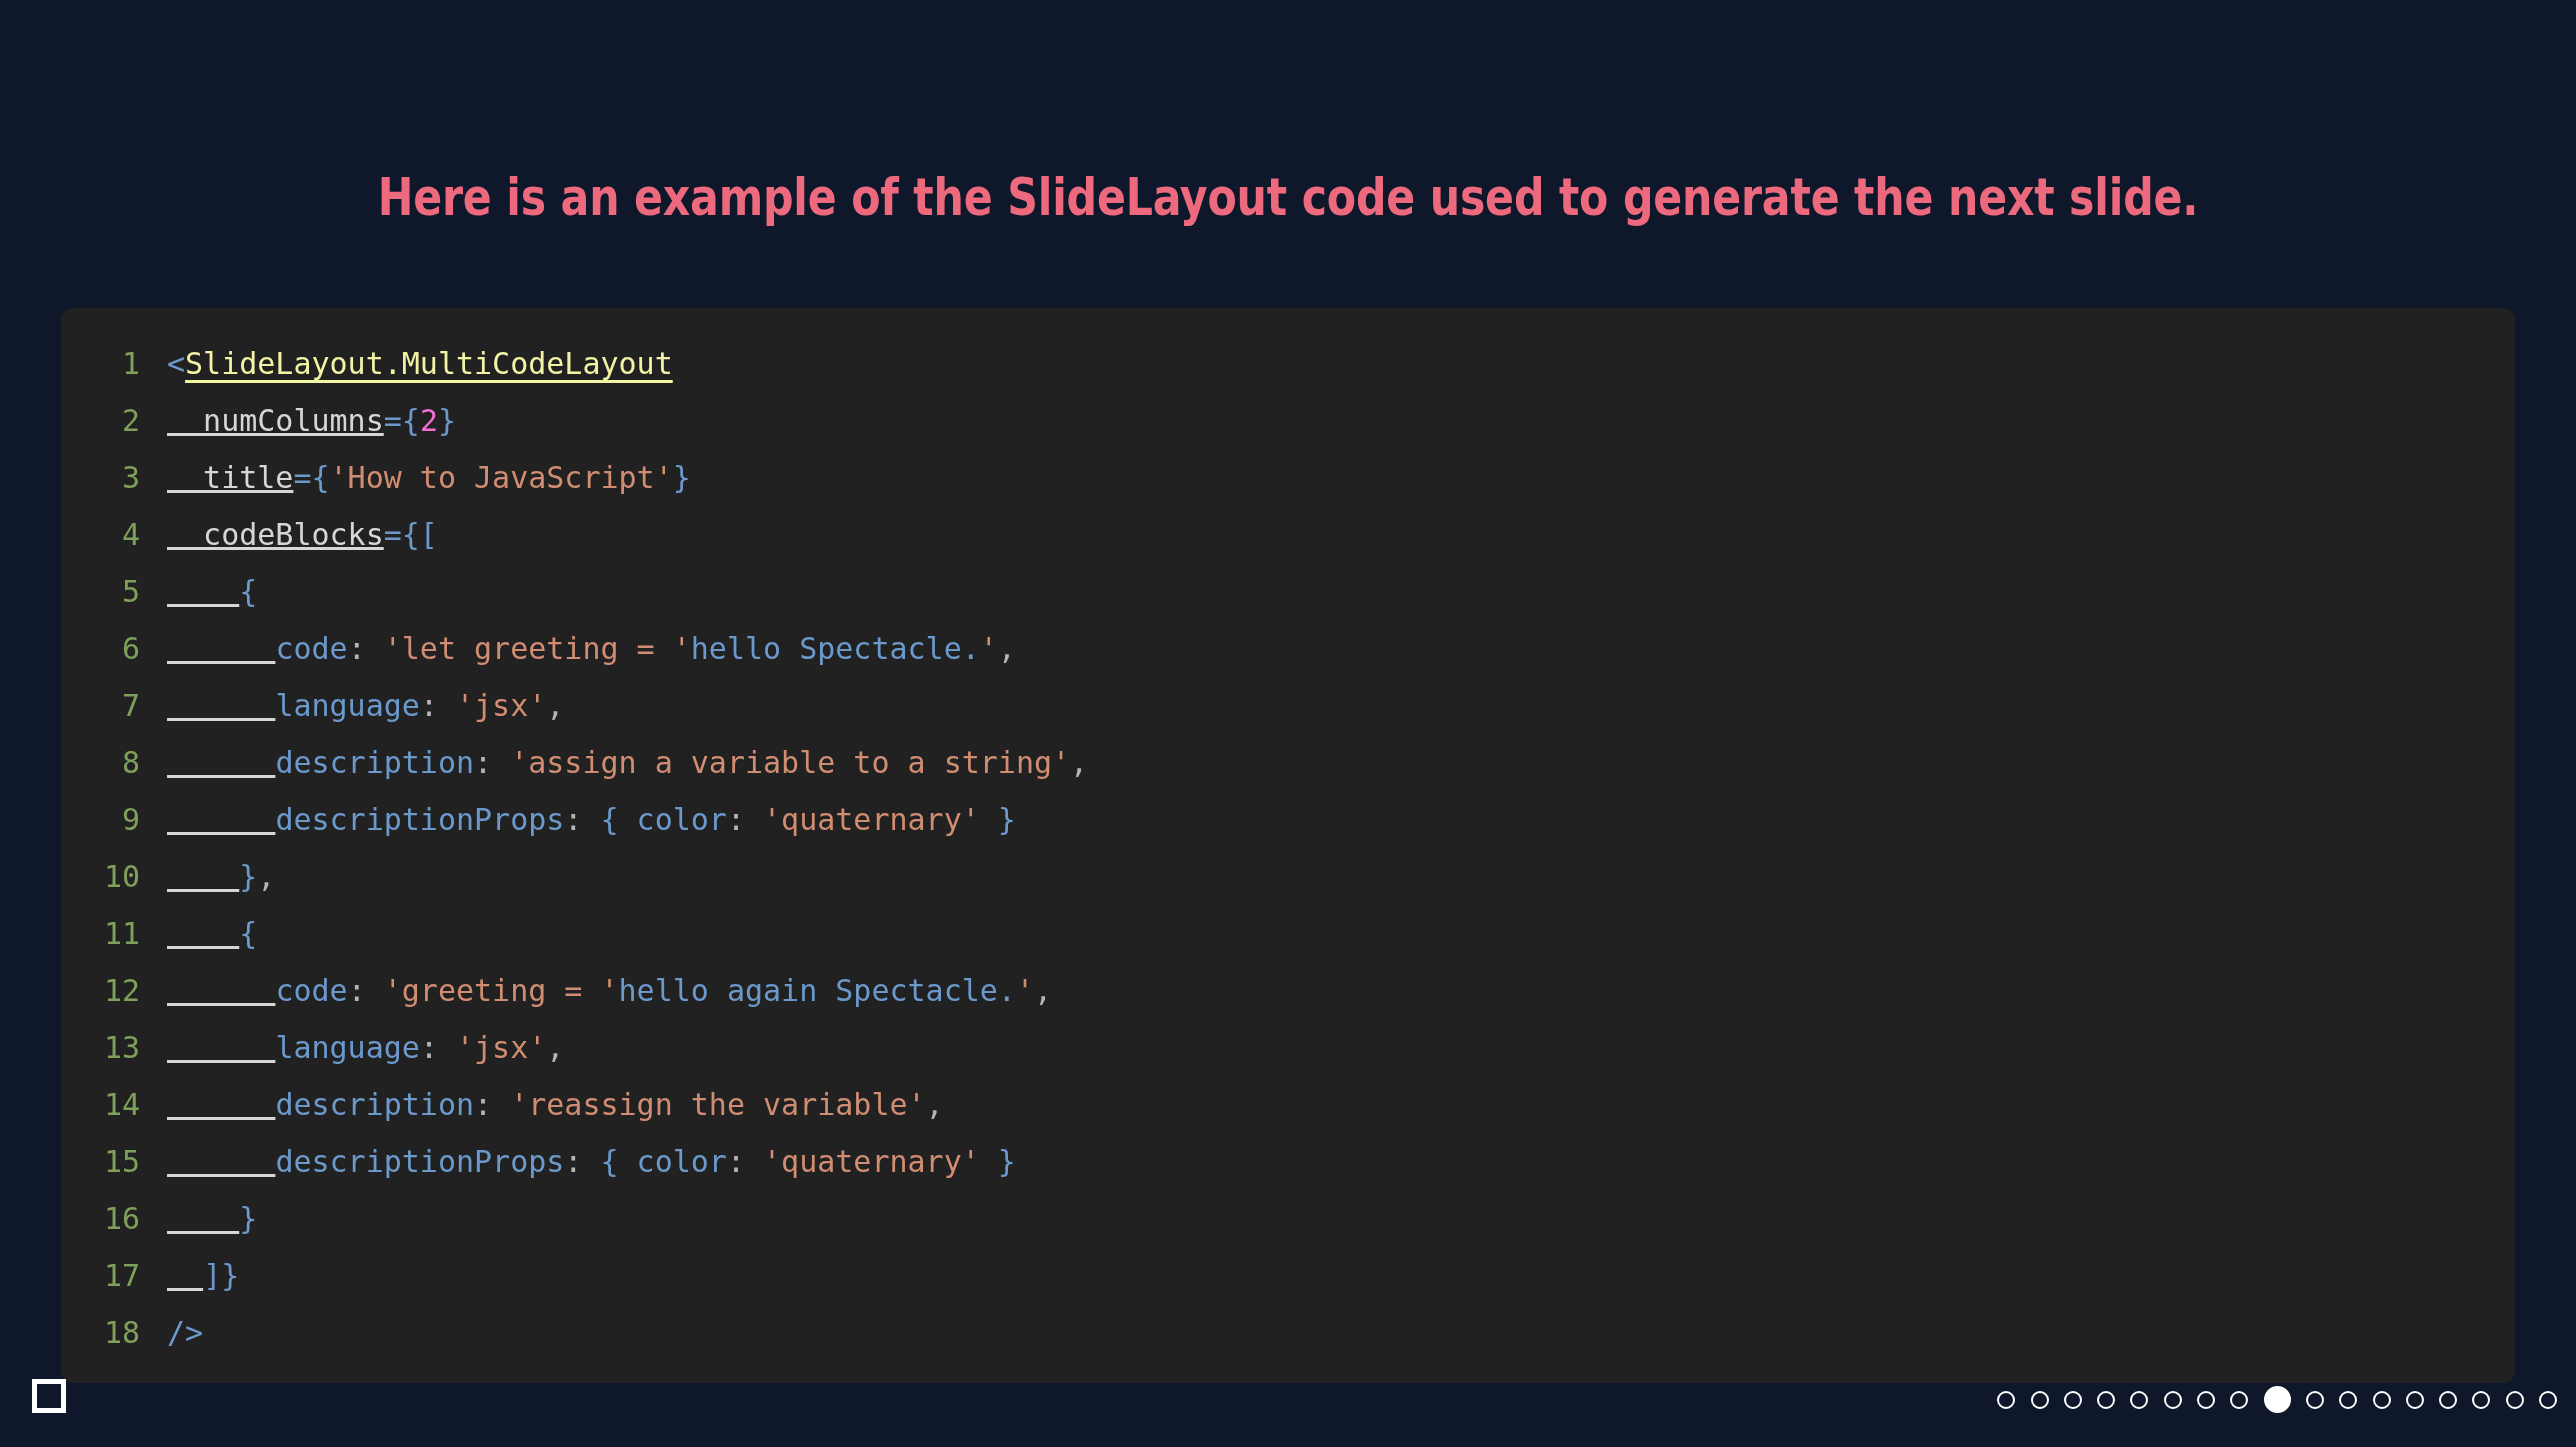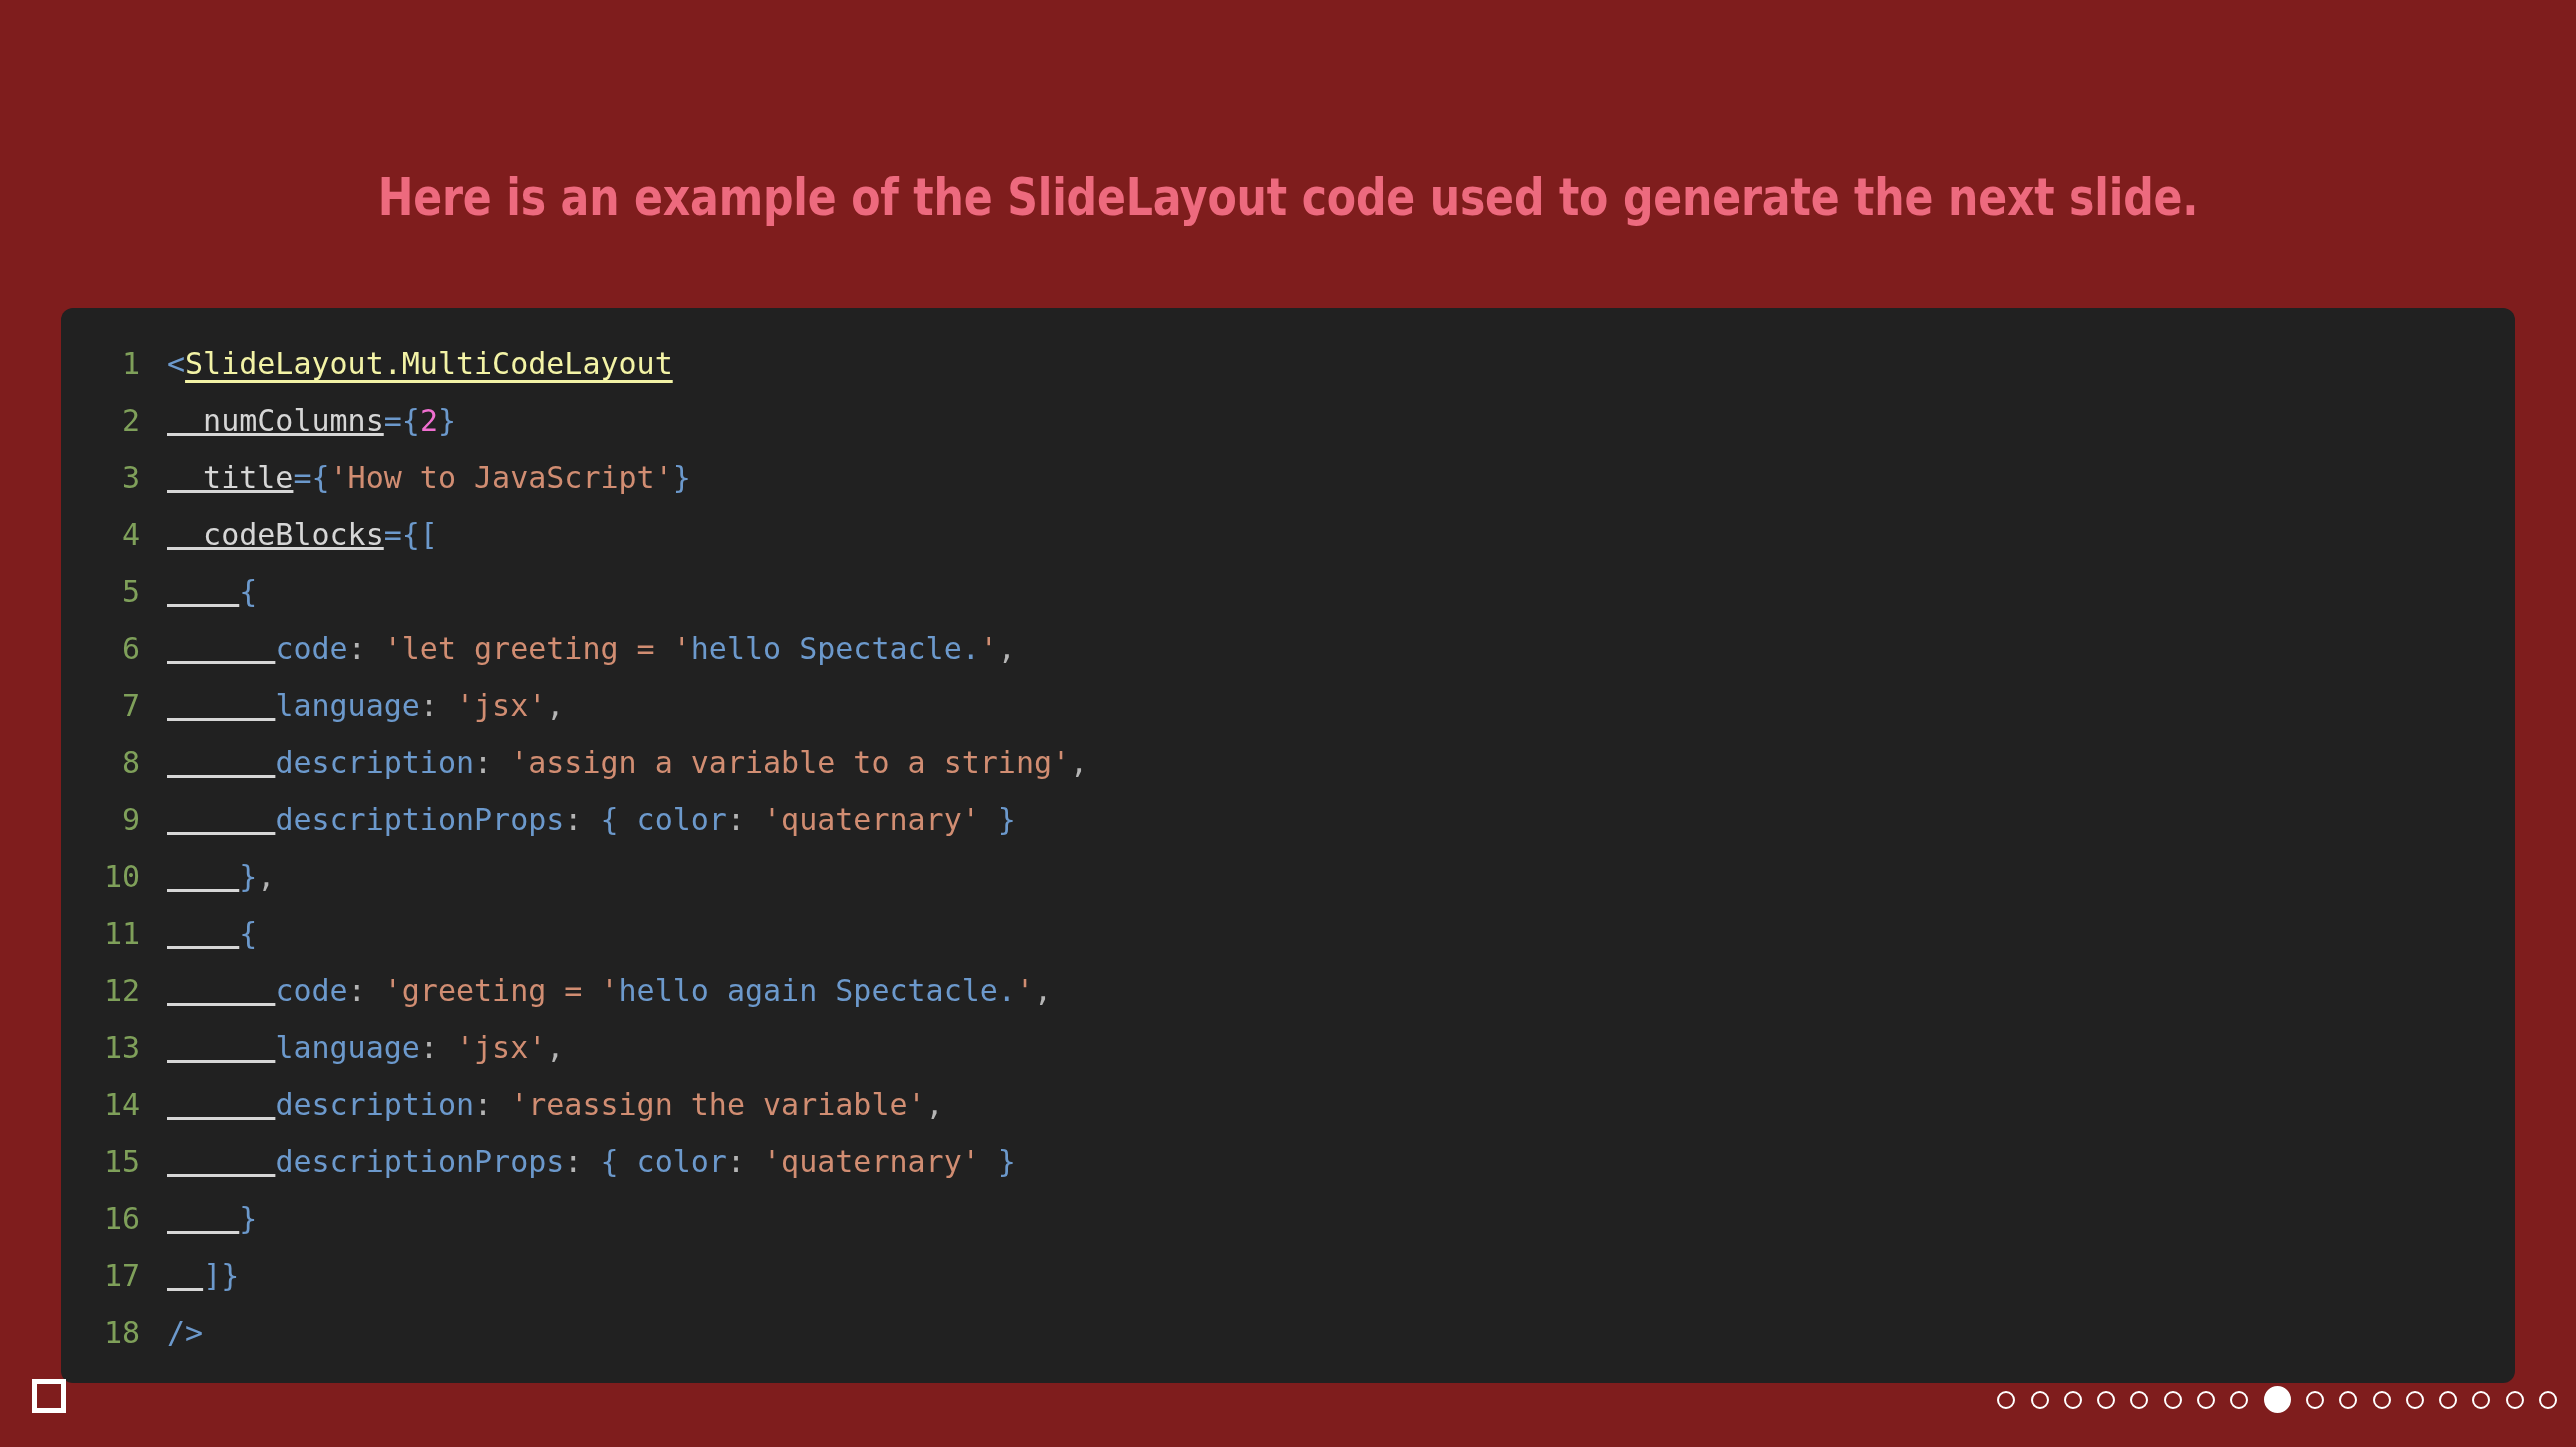--- a/index.html
+++ b/index.html
@@ -11,21 +11,21 @@
     width: 2576px;
     height: 1447px;
     overflow: hidden;
     font-family: "Liberation Sans", sans-serif;
     position: relative;
   }
 
   #slide-root {
     position: absolute;
     inset: 0;
-    background: #7f1d1d;
+    background: #0f172a;
   }
 
   
   #slide-title {
     position: absolute;
     left: 0;
     right: 0;
     top: 136px;
     text-align: center;
     color: #ED6A7E;

